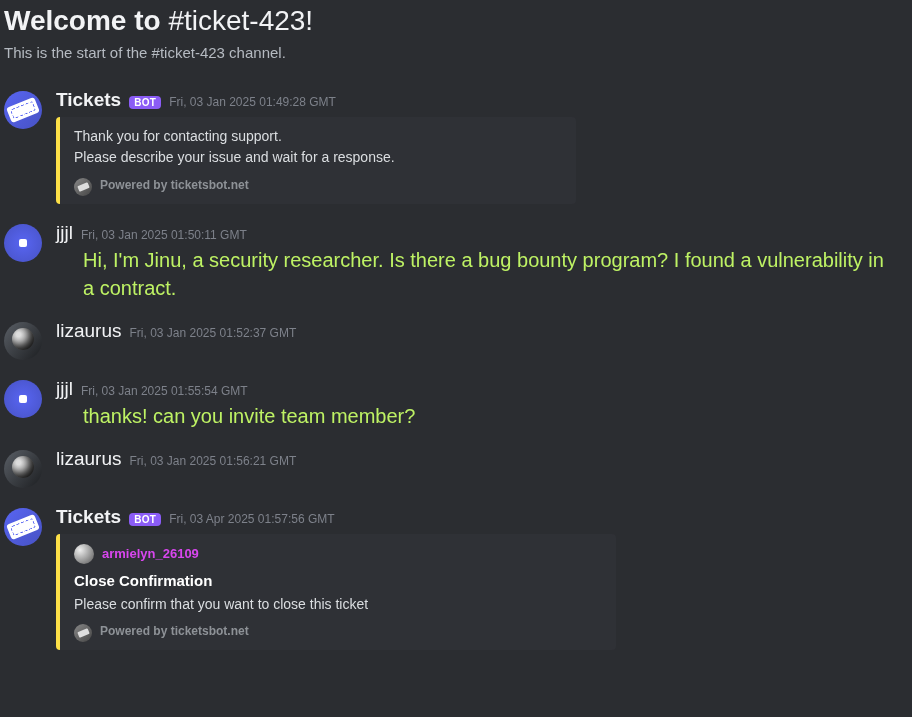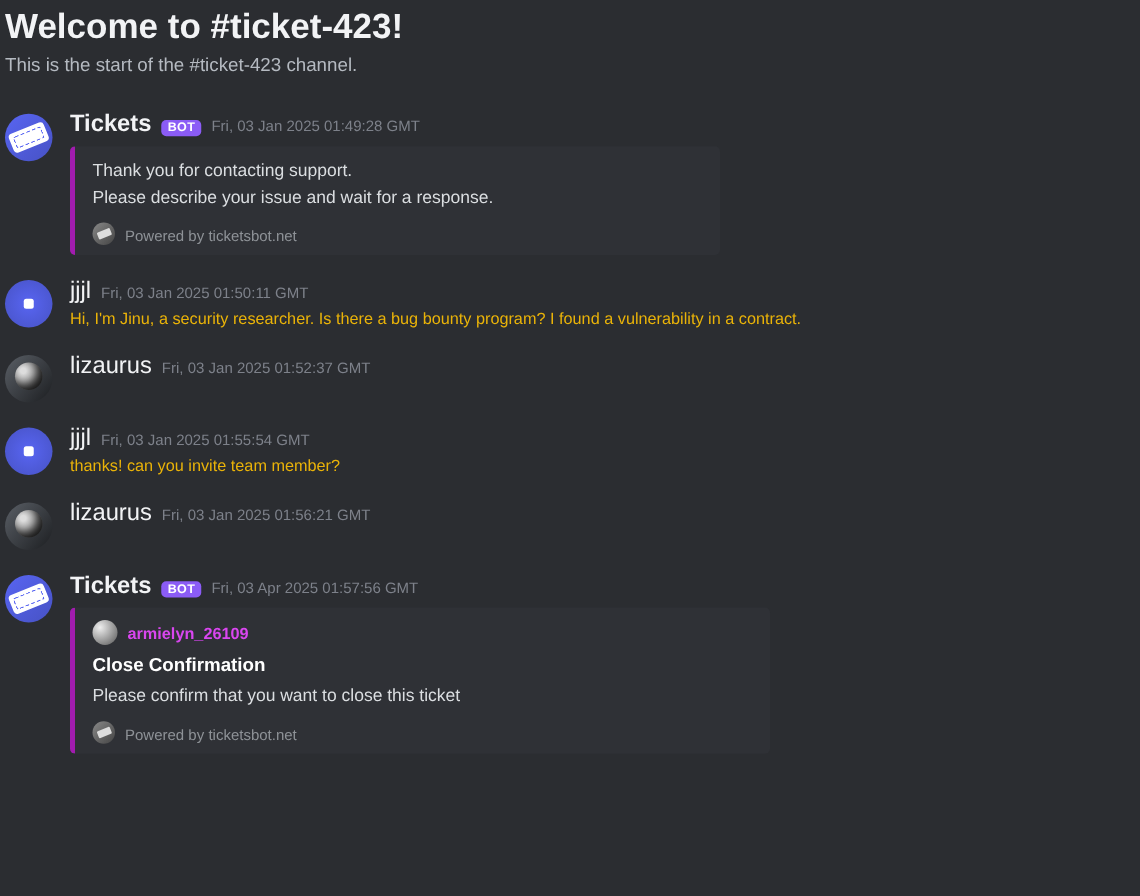--- a/index.html
+++ b/index.html
@@ -13,21 +13,21 @@
   }
   .container { padding: 4px 0 0 0; }
   .welcome { padding: 0 16px 0 4px; }
   .welcome h1 {
     font-size: 28px;
     font-weight: 700;
     color: #f2f3f5;
     line-height: 1.2;
     margin-bottom: 6px;
   }
-  .welcome h1 .thin { font-weight: 700; }
+  .welcome h1 .thin { font-weight: 400; }
   .welcome p {
     font-size: 15px;
     color: #b5bac1;
     margin-bottom: 26px;
   }
 
   .msg {
     display: flex;
     padding: 2px 12px 2px 4px;
     margin-top: 14px;
@@ -93,31 +93,32 @@
     font-weight:600;
     padding:1px 5px;
     border-radius:4px;
     letter-spacing:0.3px;
   }
   .timestamp {
     font-size: 12px;
     color: #7d818a;
   }
   .content {
-    font-size: 13px;
-    color:#eab308;
+    font-size: 20px;
+    color:#bef264;
     line-height: 1.4;
+    margin-left: 27px;
   }
   .content .line { margin-bottom: 4px; }
   .content .line:last-child { margin-bottom:0; }
 
   .embed {
     margin-top: 6px;
     background:#2f3136;
-    border-left: 4px solid #a21caf;
+    border-left: 4px solid #fde047;
     border-radius: 4px;
     padding: 10px 14px 8px 14px;
     max-width: 520px;
   }
   .embed.wide { max-width: 560px; }
   .embed .embed-author {
     display:flex; align-items:center; gap:8px;
     margin-bottom:8px;
   }
   .embed .embed-author .mini-avatar{
@@ -132,22 +133,22 @@
     font-size:15px; font-weight:700; color:#fff;
     margin-bottom:6px;
   }
   .embed .desc {
     font-size:14px; color:#dbdee1;
     line-height:1.4;
     margin-bottom:2px;
   }
   .embed .footer {
     margin-top:10px;
-    display:flex; align-items:flex-end; gap:8px;
-    font-size:12px; color:#8e9297;
+    display:flex; align-items:flex-start; gap:8px;
+    font-size:12px; color:#8e9297;font-weight:bold;
   }
   .embed .footer .mini-avatar{
     width:18px; height:18px; border-radius:50%;
     background: linear-gradient(135deg,#888,#444);
     display:flex; align-items:center; justify-content:center;
     flex:0 0 18px;
   }
   .embed .footer .mini-avatar::after{
     content:""; width:11px; height:6px; background:#ddd;
     transform:rotate(-22deg); border-radius:1px;

